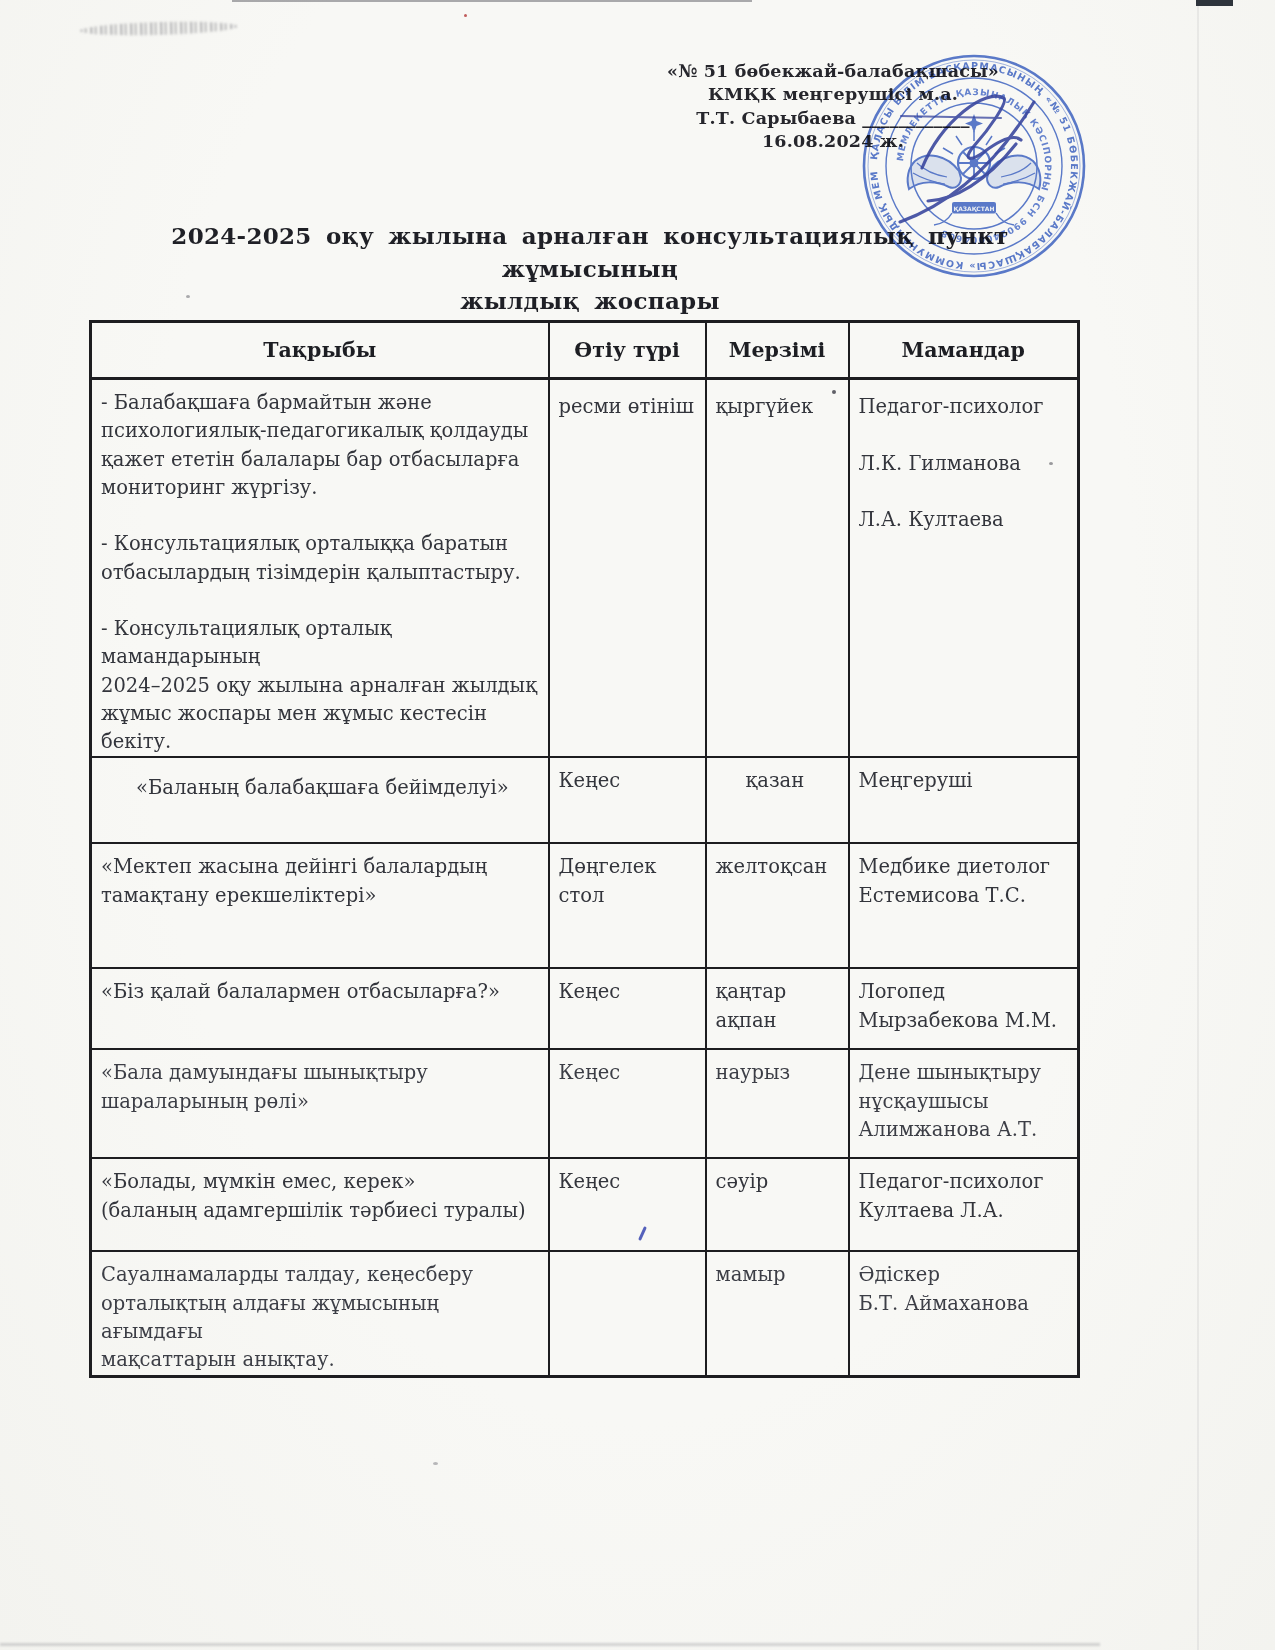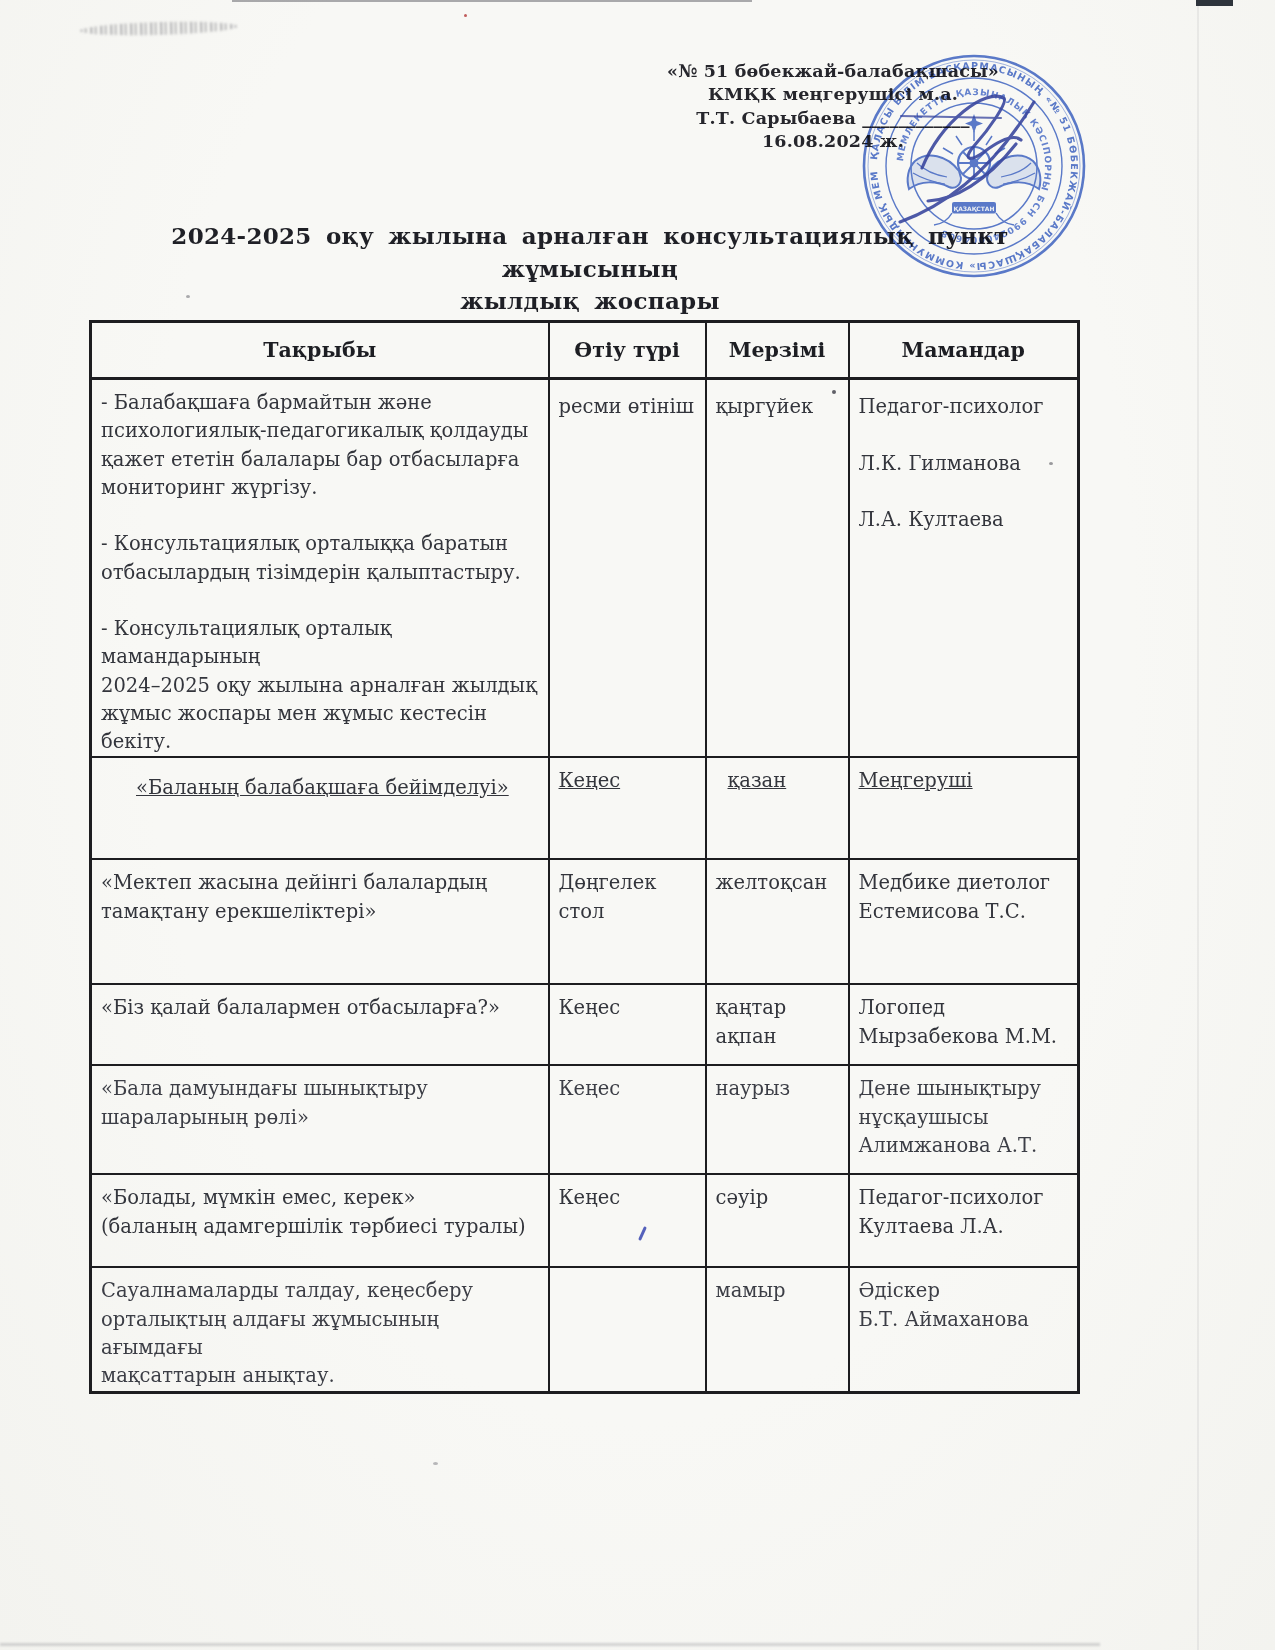--- a/index.html
+++ b/index.html
@@ -58,25 +58,25 @@
   table.plan { border-width:3px; }
   table.plan th {
     height:52px; font-weight:bold; font-size:20.5px; color:#1d1e23;
     text-align:center; vertical-align:middle; border-bottom-width:3px;
   }
   table.plan td { vertical-align:top; padding:9px 8px 0 9px; line-height:1.45; }
   .pre { white-space:pre-line; }
   td.c-topic { padding-left:13px; padding-right:10px; }
   td.c-spec  { padding-left:12px; }
   td.ctr { text-align:left; }
-  tr.r0 { height:330px;margin-top:32px; } tr.r1 { height:102px;text-decoration:underline; } tr.r2 { height:127px; }
+  tr.r0 { height:330px;margin-top:32px; } tr.r1 { height:86px; } tr.r2 { height:127px; }
   tr.r3 { height:125px; } tr.r4 { height:81px;  } tr.r5 { height:109px; }
   tr.r6 { height:93px;  } tr.r7 { height:115px; }
   tr.r1 td.c-topic { padding-left:44px; padding-top:16px; }
-  tr.r1 td.c-term  { padding-left:21px; }
+  tr.r1 td.c-term  { padding-left:39px; }
   tr.r0 td.c-spec, tr.r0 td.c-form, tr.r0 td.c-term { padding-top:13px; }
   tr.r5 .pre, tr.r7 .pre { color:#3c3e46; }
 </style>
 </head>
 <body>
 
 <div class="page">
 
   <div class="art topline"></div>
   <div class="art topbar"></div>

